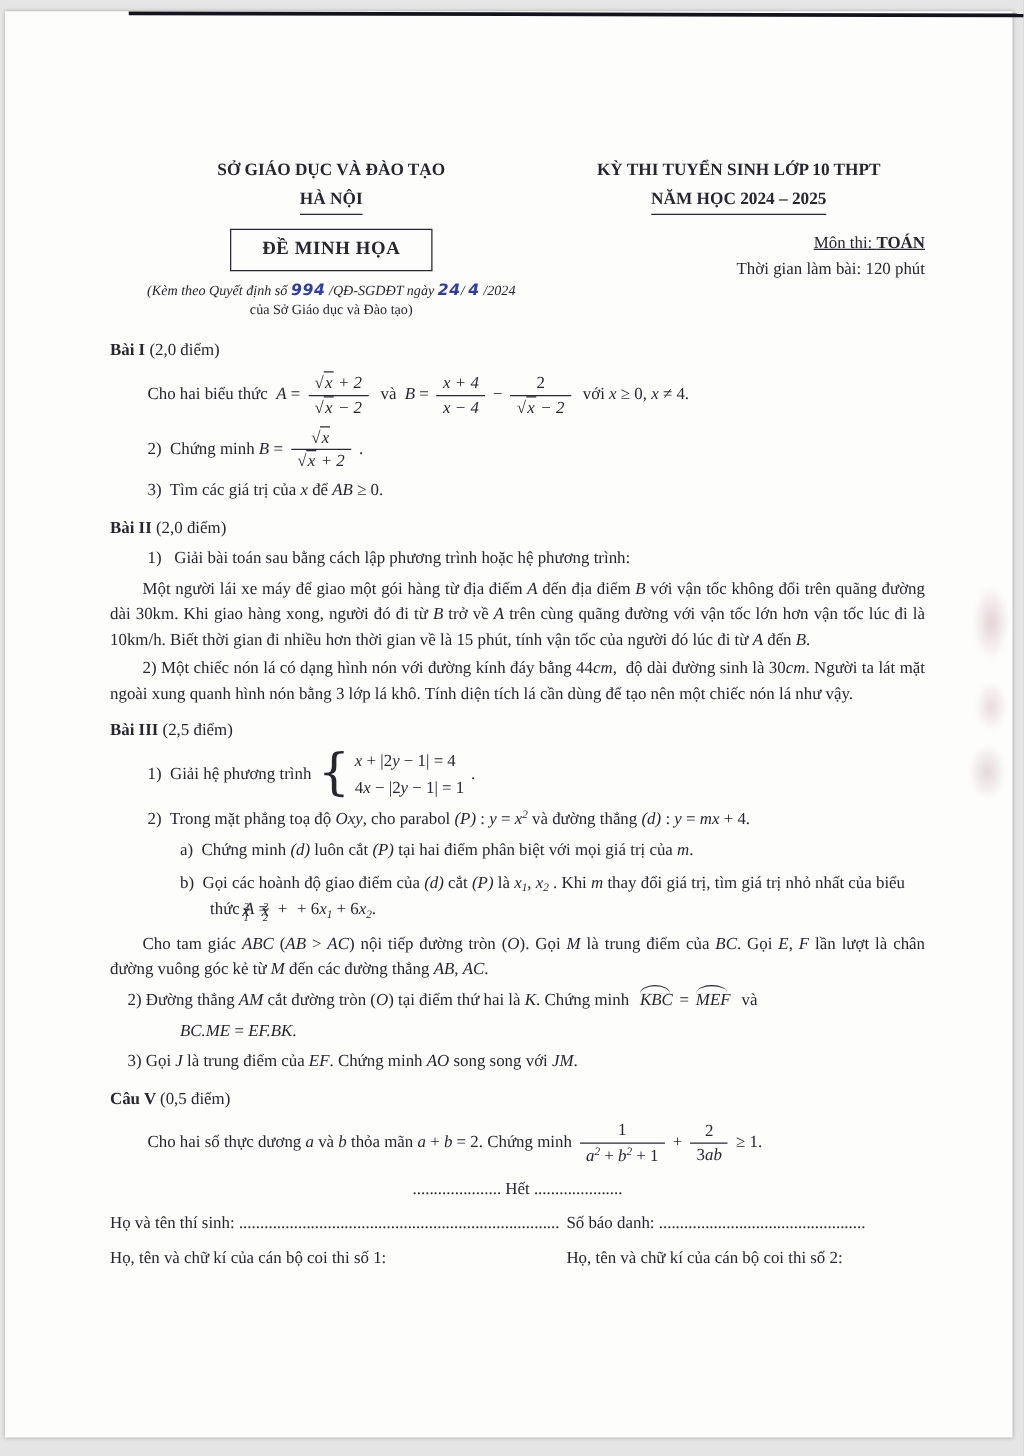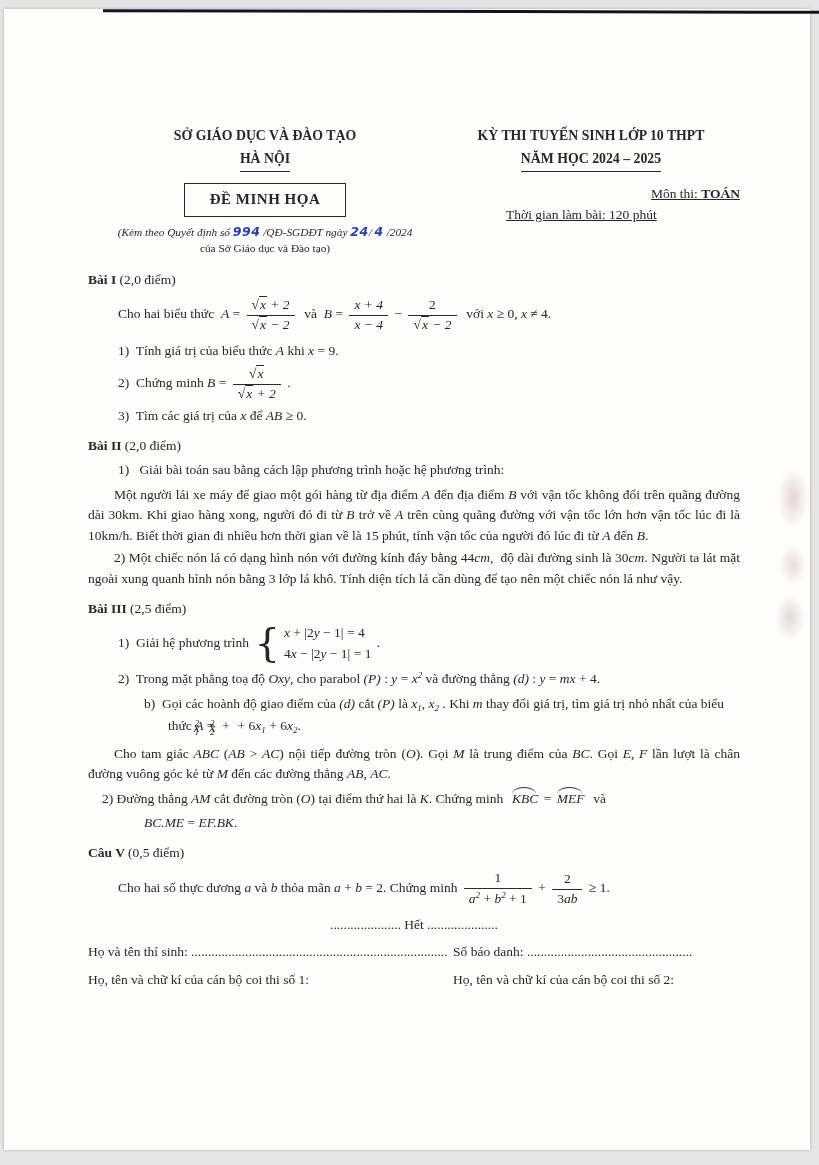--- a/index.html
+++ b/index.html
@@ -20,21 +20,21 @@
   .hdr-right{flex:1;text-align:center;}
   .org,.t1{font-weight:700;font-size:13.8px;}
   .city,.t2{font-weight:700;font-size:13.8px;margin-top:2px;}
   .uline{display:inline-block;border-bottom:1.4px solid #26262e;padding-bottom:1px;}
   .exam-box{display:inline-block;border:1.7px solid #26262e;padding:4px 25px 5px;font-weight:700;font-size:15px;letter-spacing:.5px;margin-top:11px;}
   .note{font-style:italic;font-size:11.3px;margin-top:7px;line-height:1.35;}
   .note2{font-size:11.3px;line-height:1.35;}
   .hand{font-family:"DejaVu Sans",sans-serif;font-style:italic;font-weight:700;color:#2b3da6;font-size:12.5px;letter-spacing:.5px;}
   .subj{margin-top:12px;text-align:right;padding-left:64px;font-size:13.5px;text-decoration:underline;}
   .subj-b{font-weight:700;}
-  .dur{text-align:left;padding-left:64px;font-size:13.5px;margin-top:1px;text-decoration:underline;}
+  .dur{text-align:right;padding-left:64px;font-size:13.5px;margin-top:1px;}
 
   
   .blk{position:relative;}
   .heading{margin:9px 0 3px;}
   .para{text-indent:26px;text-align:justify;margin:2px 0;}
   .para-math{margin:7px 0;padding-left:30px;}
   .item{margin:4px 0;padding-left:30px;}
   .item4{margin:4px 0;padding-left:14px;}
   .subitem{margin:5px 0 5px 56px;padding-left:24px;text-indent:-24px;}
   .contline{margin:2px 0 2px 56px;}
@@ -95,52 +95,53 @@
         <div class="subj">
           <span>Môn thi: </span><span class="subj-b">TOÁN</span>
         </div>
         <div class="dur">Thời gian làm bài: 120 phút</div>
       </div>
     </div>
 
     <div class="doc-body">
         <div class="blk heading"><span class="bold">Bài I </span><span class="ital">(2,0 điểm)</span></div>
         <div class="blk para-math"><span class="txt">Cho hai biểu thức&nbsp; </span><span class="m">A</span><span class="txt"> = </span><span class="frac"><span class="num"><span class="sqrt"><span class="rsign">√</span><span class="rarg"><span class="m">x</span></span></span><span class="m"> + 2</span></span><span class="den"><span class="sqrt"><span class="rsign">√</span><span class="rarg"><span class="m">x</span></span></span><span class="m"> − 2</span></span></span><span class="txt">&nbsp; và&nbsp; </span><span class="m">B</span><span class="txt"> = </span><span class="frac"><span class="num"><span class="m">x + 4</span></span><span class="den"><span class="m">x − 4</span></span></span><span class="txt"> − </span><span class="frac"><span class="num"><span class="txt">2</span></span><span class="den"><span class="sqrt"><span class="rsign">√</span><span class="rarg"><span class="m">x</span></span></span><span class="m"> − 2</span></span></span><span class="txt">&nbsp; với </span><span class="m">x</span><span class="txt"> ≥ 0, </span><span class="m">x</span><span class="txt"> ≠ 4.</span></div>
-        <div class="blk item"><span class="txt">1)&nbsp; Tính giá trị của biểu thức </span><span class="m">A</span><span class="txt"> khi </span><span class="m">x</span><span class="txt"> = 9.</span></div>
         <div class="blk item"><span class="txt">2)&nbsp; Chứng minh </span><span class="m">B</span><span class="txt"> = </span><span class="frac"><span class="num"><span class="sqrt"><span class="rsign">√</span><span class="rarg"><span class="m">x</span></span></span></span><span class="den"><span class="sqrt"><span class="rsign">√</span><span class="rarg"><span class="m">x</span></span></span><span class="m"> + 2</span></span></span><span class="txt"> .</span></div>
         <div class="blk item"><span class="txt">3)&nbsp; Tìm các giá trị của </span><span class="m">x</span><span class="txt"> để </span><span class="m">AB</span><span class="txt"> ≥ 0.</span></div>
         <div class="blk heading"><span class="bold">Bài II </span><span class="ital">(2,0 điểm)</span></div>
         <div class="blk item"><span class="txt">1)&nbsp;&nbsp;&nbsp;</span><span class="ital">Giải bài toán sau bằng cách lập phương trình hoặc hệ phương trình:</span></div>
         <div class="blk para"><span class="txt">Một người lái xe máy để giao một gói hàng từ địa điểm </span><span class="m">A</span><span class="txt"> đến địa điểm </span><span class="m">B</span><span class="txt"> với vận tốc không đổi trên quãng đường dài 30km. Khi giao hàng xong, người đó đi từ </span><span class="m">B</span><span class="txt"> trở về </span><span class="m">A</span><span class="txt"> trên cùng quãng đường với vận tốc lớn hơn vận tốc lúc đi là 10km/h. Biết thời gian đi nhiều hơn thời gian về là 15 phút, tính vận tốc của người đó lúc đi từ </span><span class="m">A</span><span class="txt"> đến </span><span class="m">B</span><span class="txt">.</span></div>
         <div class="blk para"><span class="txt">2) Một chiếc nón lá có dạng hình nón với đường kính đáy bằng 44</span><span class="m">cm</span><span class="txt">,&nbsp; độ dài đường sinh là 30</span><span class="m">cm</span><span class="txt">. Người ta lát mặt ngoài xung quanh hình nón bằng 3 lớp lá khô. Tính diện tích lá cần dùng để tạo nên một chiếc nón lá như vậy.</span></div>
         <div class="blk heading"><span class="bold">Bài III </span><span class="ital">(2,5 điểm)</span></div>
         <div class="blk item"><span class="txt">1)&nbsp; Giải hệ phương trình </span><span class="sys">
             <span class="brace">{</span>
             <span class="sysrows">
               <span class="sysrow"><span class="m">x</span><span class="txt"> + |2</span><span class="m">y</span><span class="txt"> − 1| = 4</span></span>
               <span class="sysrow"><span class="txt">4</span><span class="m">x</span><span class="txt"> − |2</span><span class="m">y</span><span class="txt"> − 1| = 1</span></span>
             </span>
           </span><span class="txt"> .</span></div>
         <div class="blk item"><span class="txt">2)&nbsp; Trong mặt phẳng toạ độ </span><span class="m">Oxy</span><span class="txt">, cho parabol </span><span class="m">(P)</span><span class="txt"> : </span><span class="m">y</span><span class="txt"> = </span><span class="m">x</span><span class="msup">2</span><span class="txt"> và đường thẳng </span><span class="m">(d)</span><span class="txt"> : </span><span class="m">y</span><span class="txt"> = </span><span class="m">mx</span><span class="txt"> + 4.</span></div>
+        <div class="blk subitem"><span class="txt">a)&nbsp; Chứng minh </span><span class="m">(d)</span><span class="txt"> luôn cắt </span><span class="m">(P)</span><span class="txt"> tại hai điểm phân biệt với mọi giá trị của </span><span class="m">m</span><span class="txt">.</span></div>
         <div class="blk subitem"><span class="txt">b)&nbsp; Gọi các hoành độ giao điểm của </span><span class="m">(d)</span><span class="txt"> cắt </span><span class="m">(P)</span><span class="txt"> là </span><span class="m">x</span><span class="msub">1</span><span class="txt">, </span><span class="m">x</span><span class="msub">2</span><span class="txt"> . Khi </span><span class="m">m</span><span class="txt"> thay đổi giá trị, tìm giá trị nhỏ nhất của biểu thức </span><span class="m">A</span><span class="txt"> = </span><span class="ss">
             <span class="m">x</span>
             <span class="stk">
               <span class="stk-sup">2</span>
               <span class="stk-sub">1</span>
             </span>
           </span><span class="txt"> + </span><span class="ss">
             <span class="m">x</span>
             <span class="stk">
               <span class="stk-sup">2</span>
               <span class="stk-sub">2</span>
             </span>
           </span><span class="txt"> + 6</span><span class="m">x</span><span class="msub">1</span><span class="txt"> + 6</span><span class="m">x</span><span class="msub">2</span><span class="txt">.</span></div>
         <div class="blk para"><span class="txt">Cho tam giác </span><span class="m">ABC</span><span class="txt"> (</span><span class="m">AB</span><span class="txt"> &gt; </span><span class="m">AC</span><span class="txt">) nội tiếp đường tròn (</span><span class="m">O</span><span class="txt">). Gọi </span><span class="m">M</span><span class="txt"> là trung điểm của </span><span class="m">BC</span><span class="txt">. Gọi </span><span class="m">E</span><span class="txt">, </span><span class="m">F</span><span class="txt"> lần lượt là chân đường vuông góc kẻ từ </span><span class="m">M</span><span class="txt"> đến các đường thẳng </span><span class="m">AB</span><span class="txt">, </span><span class="m">AC</span><span class="txt">.</span></div>
         <div class="blk item4"><span class="txt">2) Đường thẳng </span><span class="m">AM</span><span class="txt"> cắt đường tròn (</span><span class="m">O</span><span class="txt">) tại điểm thứ hai là </span><span class="m">K</span><span class="txt">. Chứng minh&nbsp; </span><span class="arc">KBC</span><span class="txt"> = </span><span class="arc">MEF</span><span class="txt">&nbsp; và</span></div>
         <div class="blk contline"><span class="m">BC.ME</span><span class="txt"> = </span><span class="m">EF.BK</span><span class="txt">.</span></div>
+        <div class="blk item4"><span class="txt">3) Gọi </span><span class="m">J</span><span class="txt"> là trung điểm của </span><span class="m">EF</span><span class="txt">. Chứng minh </span><span class="m">AO</span><span class="txt"> song song với </span><span class="m">JM</span><span class="txt">.</span></div>
         <div class="blk heading"><span class="bold">Câu V </span><span class="ital">(0,5 điểm)</span></div>
         <div class="blk para-math"><span class="txt">Cho hai số thực dương </span><span class="m">a</span><span class="txt"> và </span><span class="m">b</span><span class="txt"> thỏa mãn </span><span class="m">a</span><span class="txt"> + </span><span class="m">b</span><span class="txt"> = 2. Chứng minh </span><span class="frac"><span class="num"><span class="txt">1</span></span><span class="den"><span class="m">a</span><span class="msup">2</span><span class="txt"> + </span><span class="m">b</span><span class="msup">2</span><span class="txt"> + 1</span></span></span><span class="txt"> + </span><span class="frac"><span class="num"><span class="txt">2</span></span><span class="den"><span class="txt">3</span><span class="m">ab</span></span></span><span class="txt"> ≥ 1.</span></div>
         <div class="blk centerline"><span class="txt">..................... Hết .....................</span></div>
         <div class="blk cols">
           <div class="col-l"><span class="txt">Họ và tên thí sinh: ............................................................................</span></div>
           <div class="col-r"><span class="txt">Số báo danh: .................................................</span></div>
         </div>
         <div class="blk cols">
           <div class="col-l"><span class="txt">Họ, tên và chữ kí của cán bộ coi thi số 1:</span></div>
           <div class="col-r"><span class="txt">Họ, tên và chữ kí của cán bộ coi thi số 2:</span></div>

